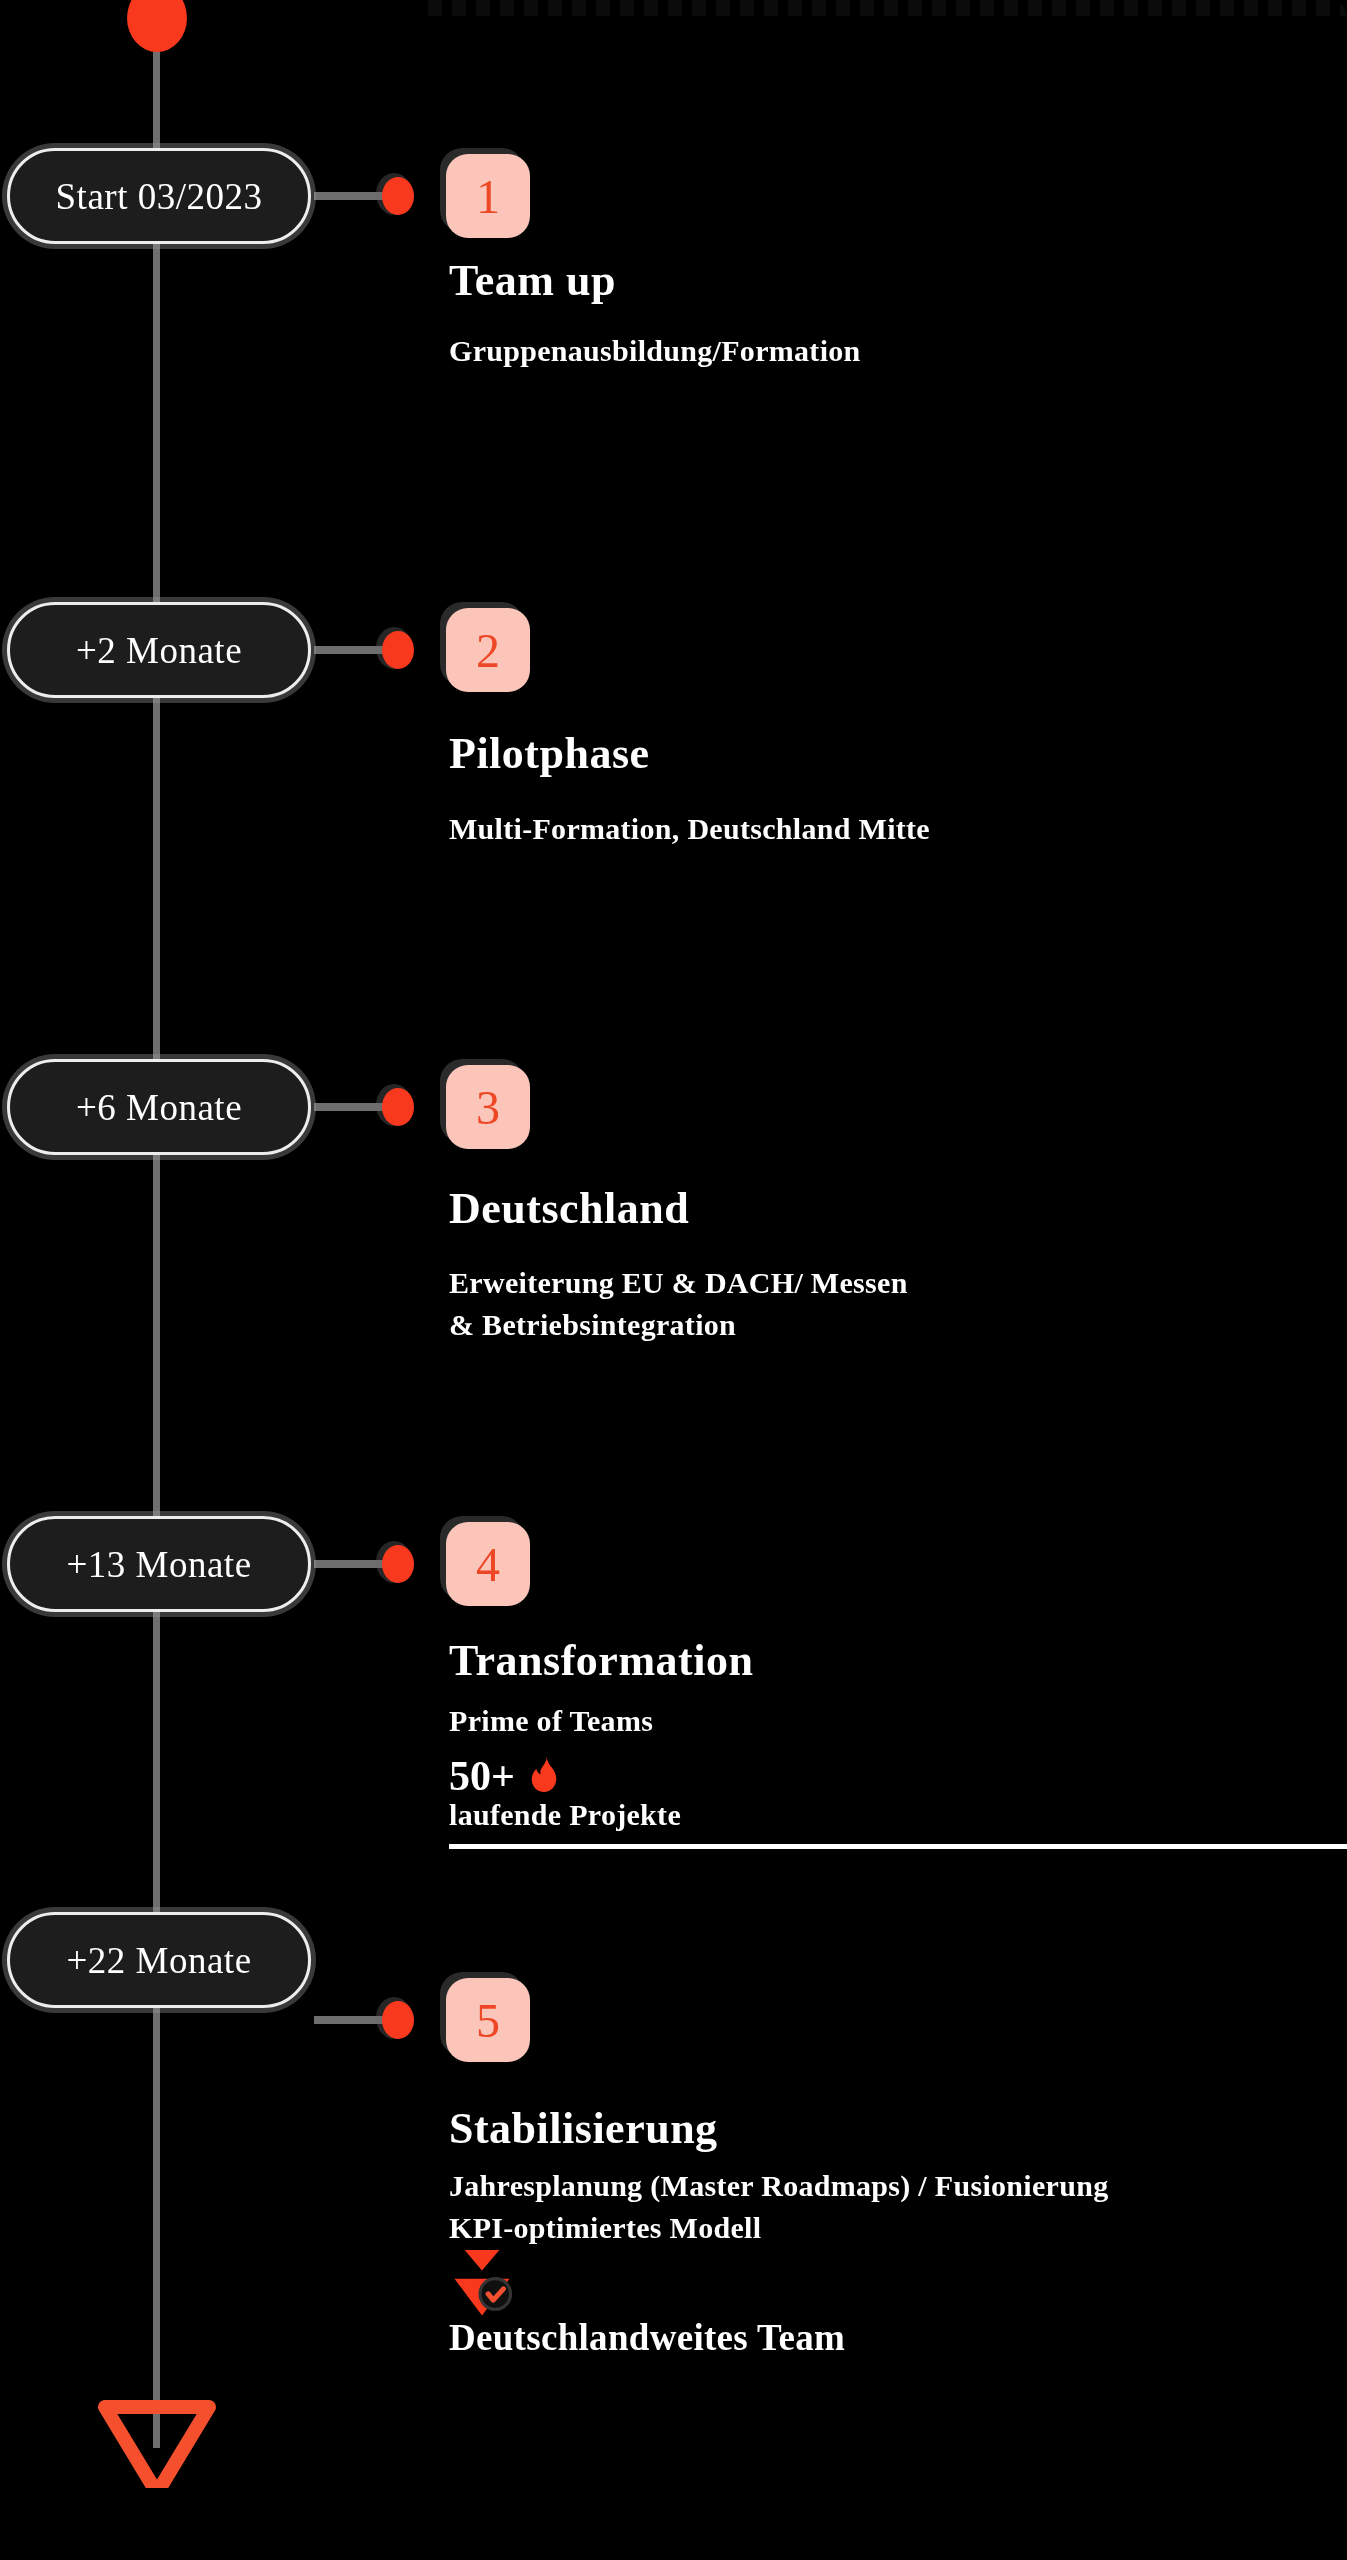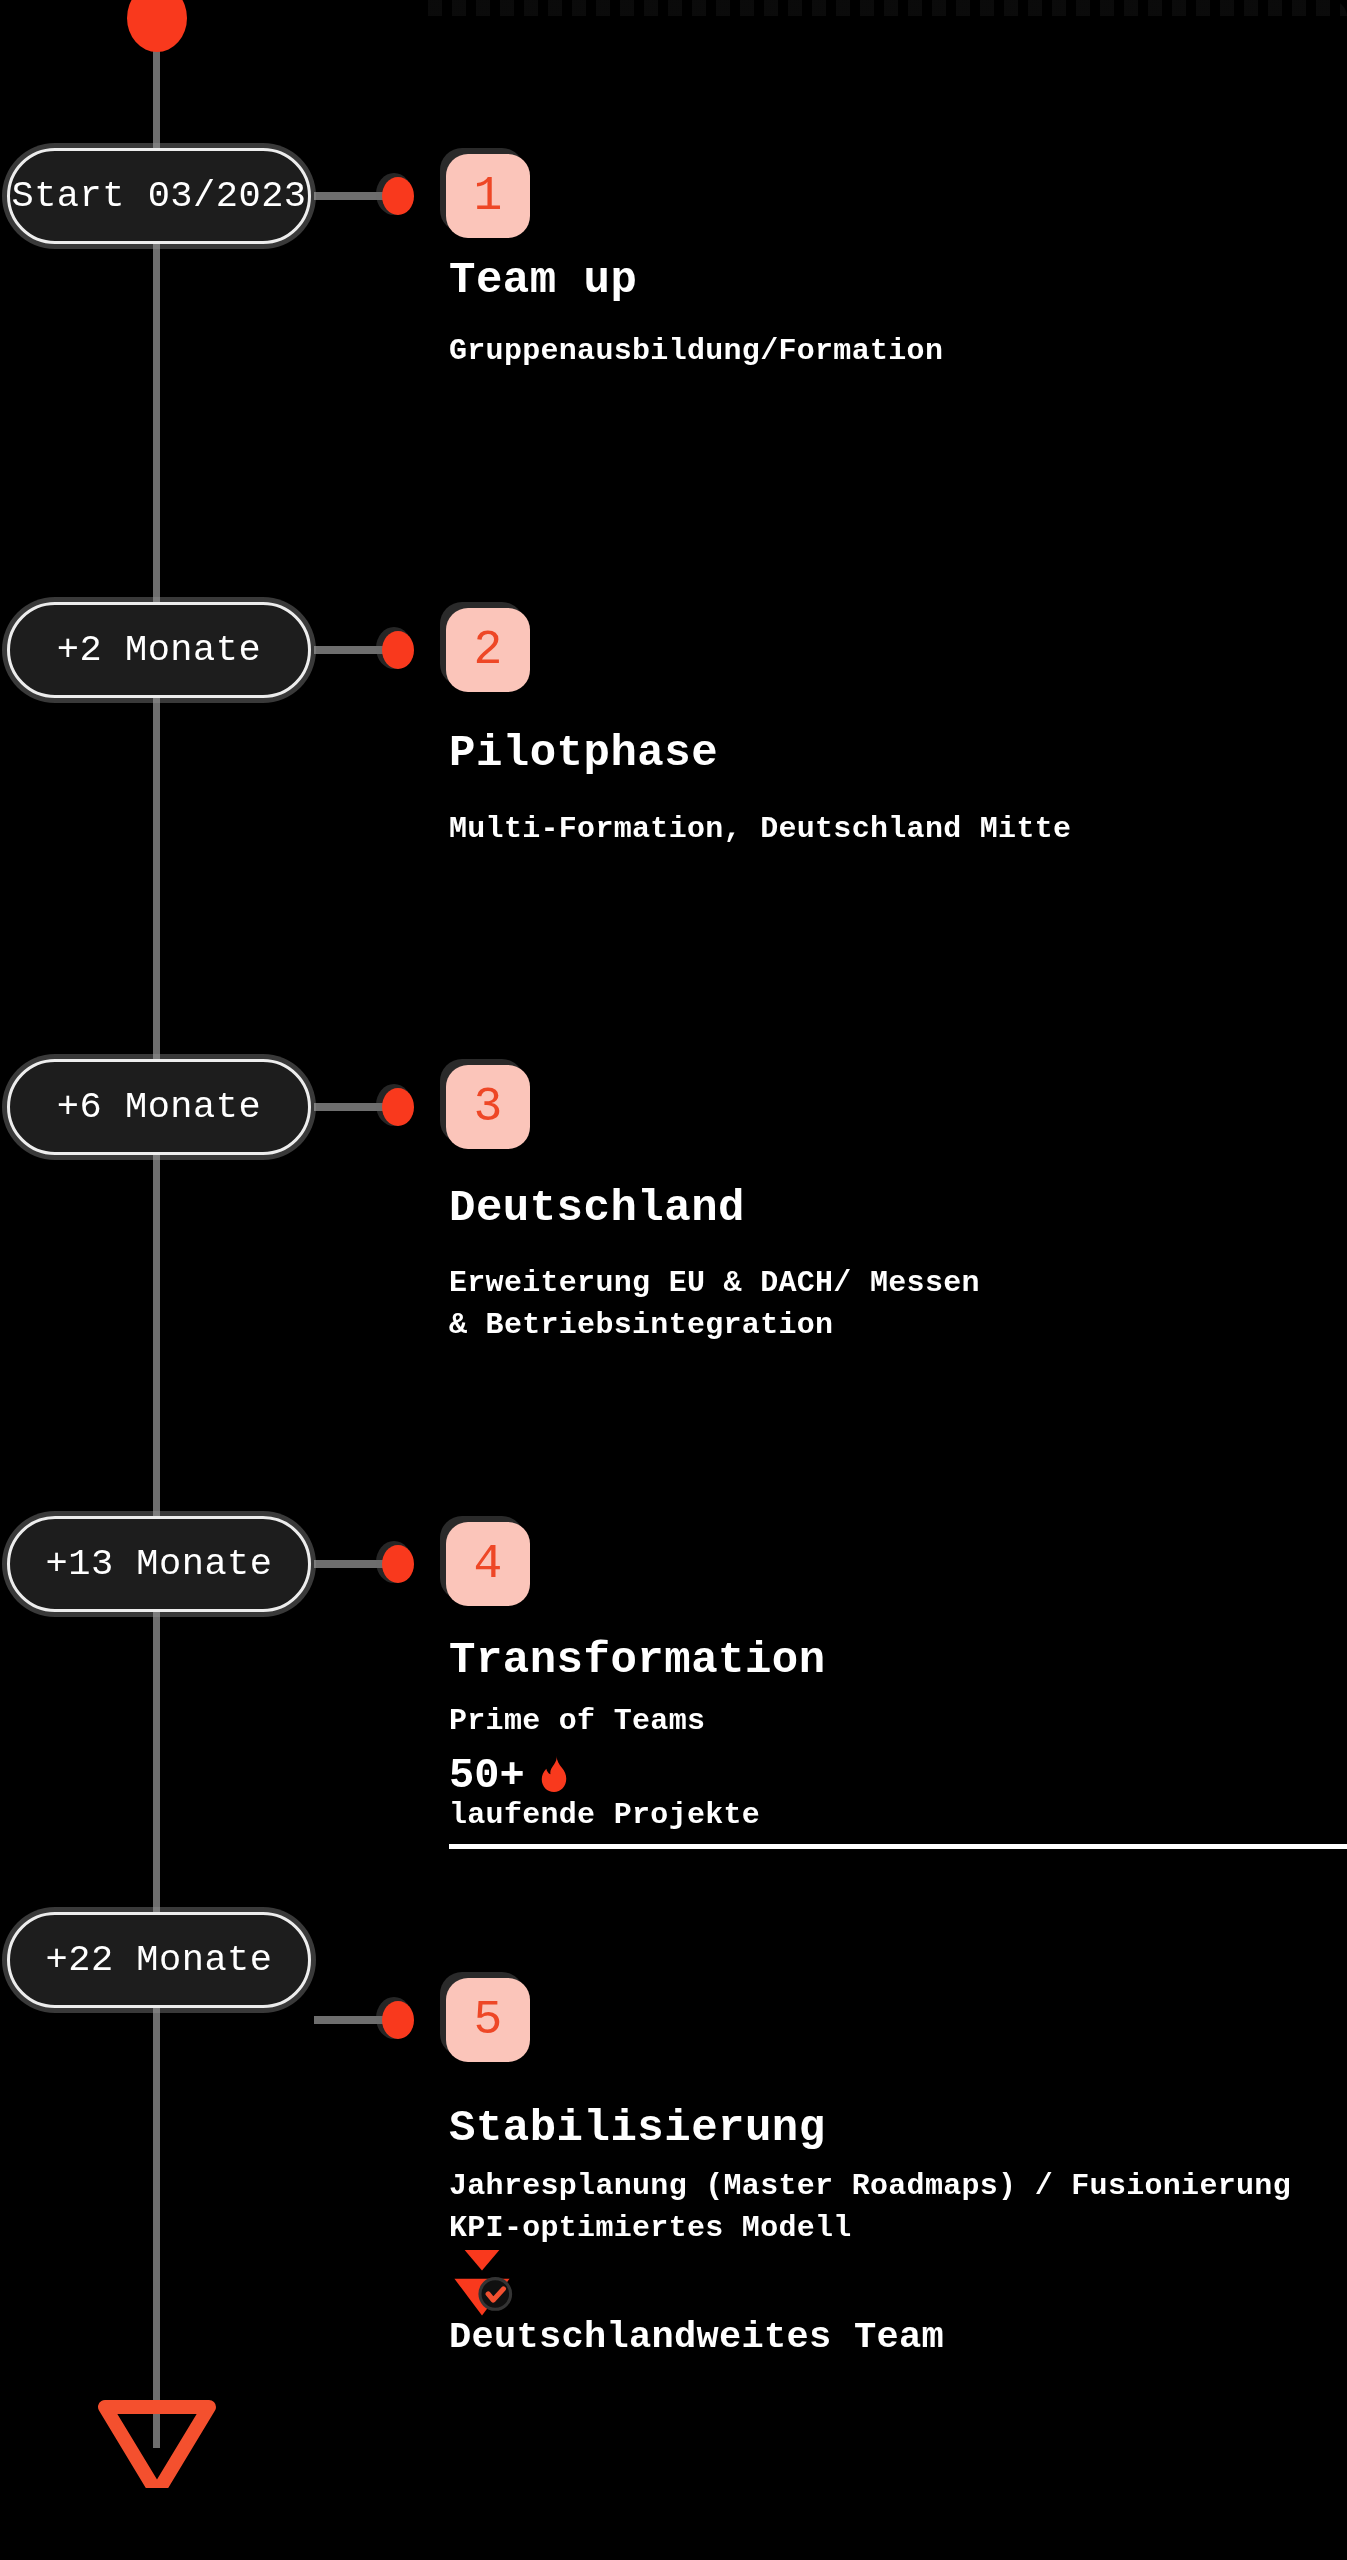--- a/index.html
+++ b/index.html
@@ -1,18 +1,18 @@
 <!DOCTYPE html>
 <html><head>
 <meta charset="utf-8">
 <style>
   html,body{margin:0;padding:0;background:#000;}
   #canvas{
     position:relative;width:1347px;height:2488px;overflow:hidden;background:#000;
-    font-family:Liberation Mono, monospace;color:#fff;border-radius:17px;
+    font-family:Liberation Serif, serif;color:#fff;border-radius:17px;
   }
   
   .top-artifact{
     position:absolute;left:428px;top:0;width:919px;height:16px;opacity:.9;
     background:repeating-linear-gradient(90deg,#0c0c0c 0 14px,#000 14px 24px);
   }
   
   .spine{position:absolute;left:153px;top:18px;width:7px;height:2430px;background:#6e6e6e;z-index:1;}
   .top-dot{position:absolute;left:127px;top:-16px;width:60px;height:68px;border-radius:50%;background:#f9391d;z-index:2;}
   

